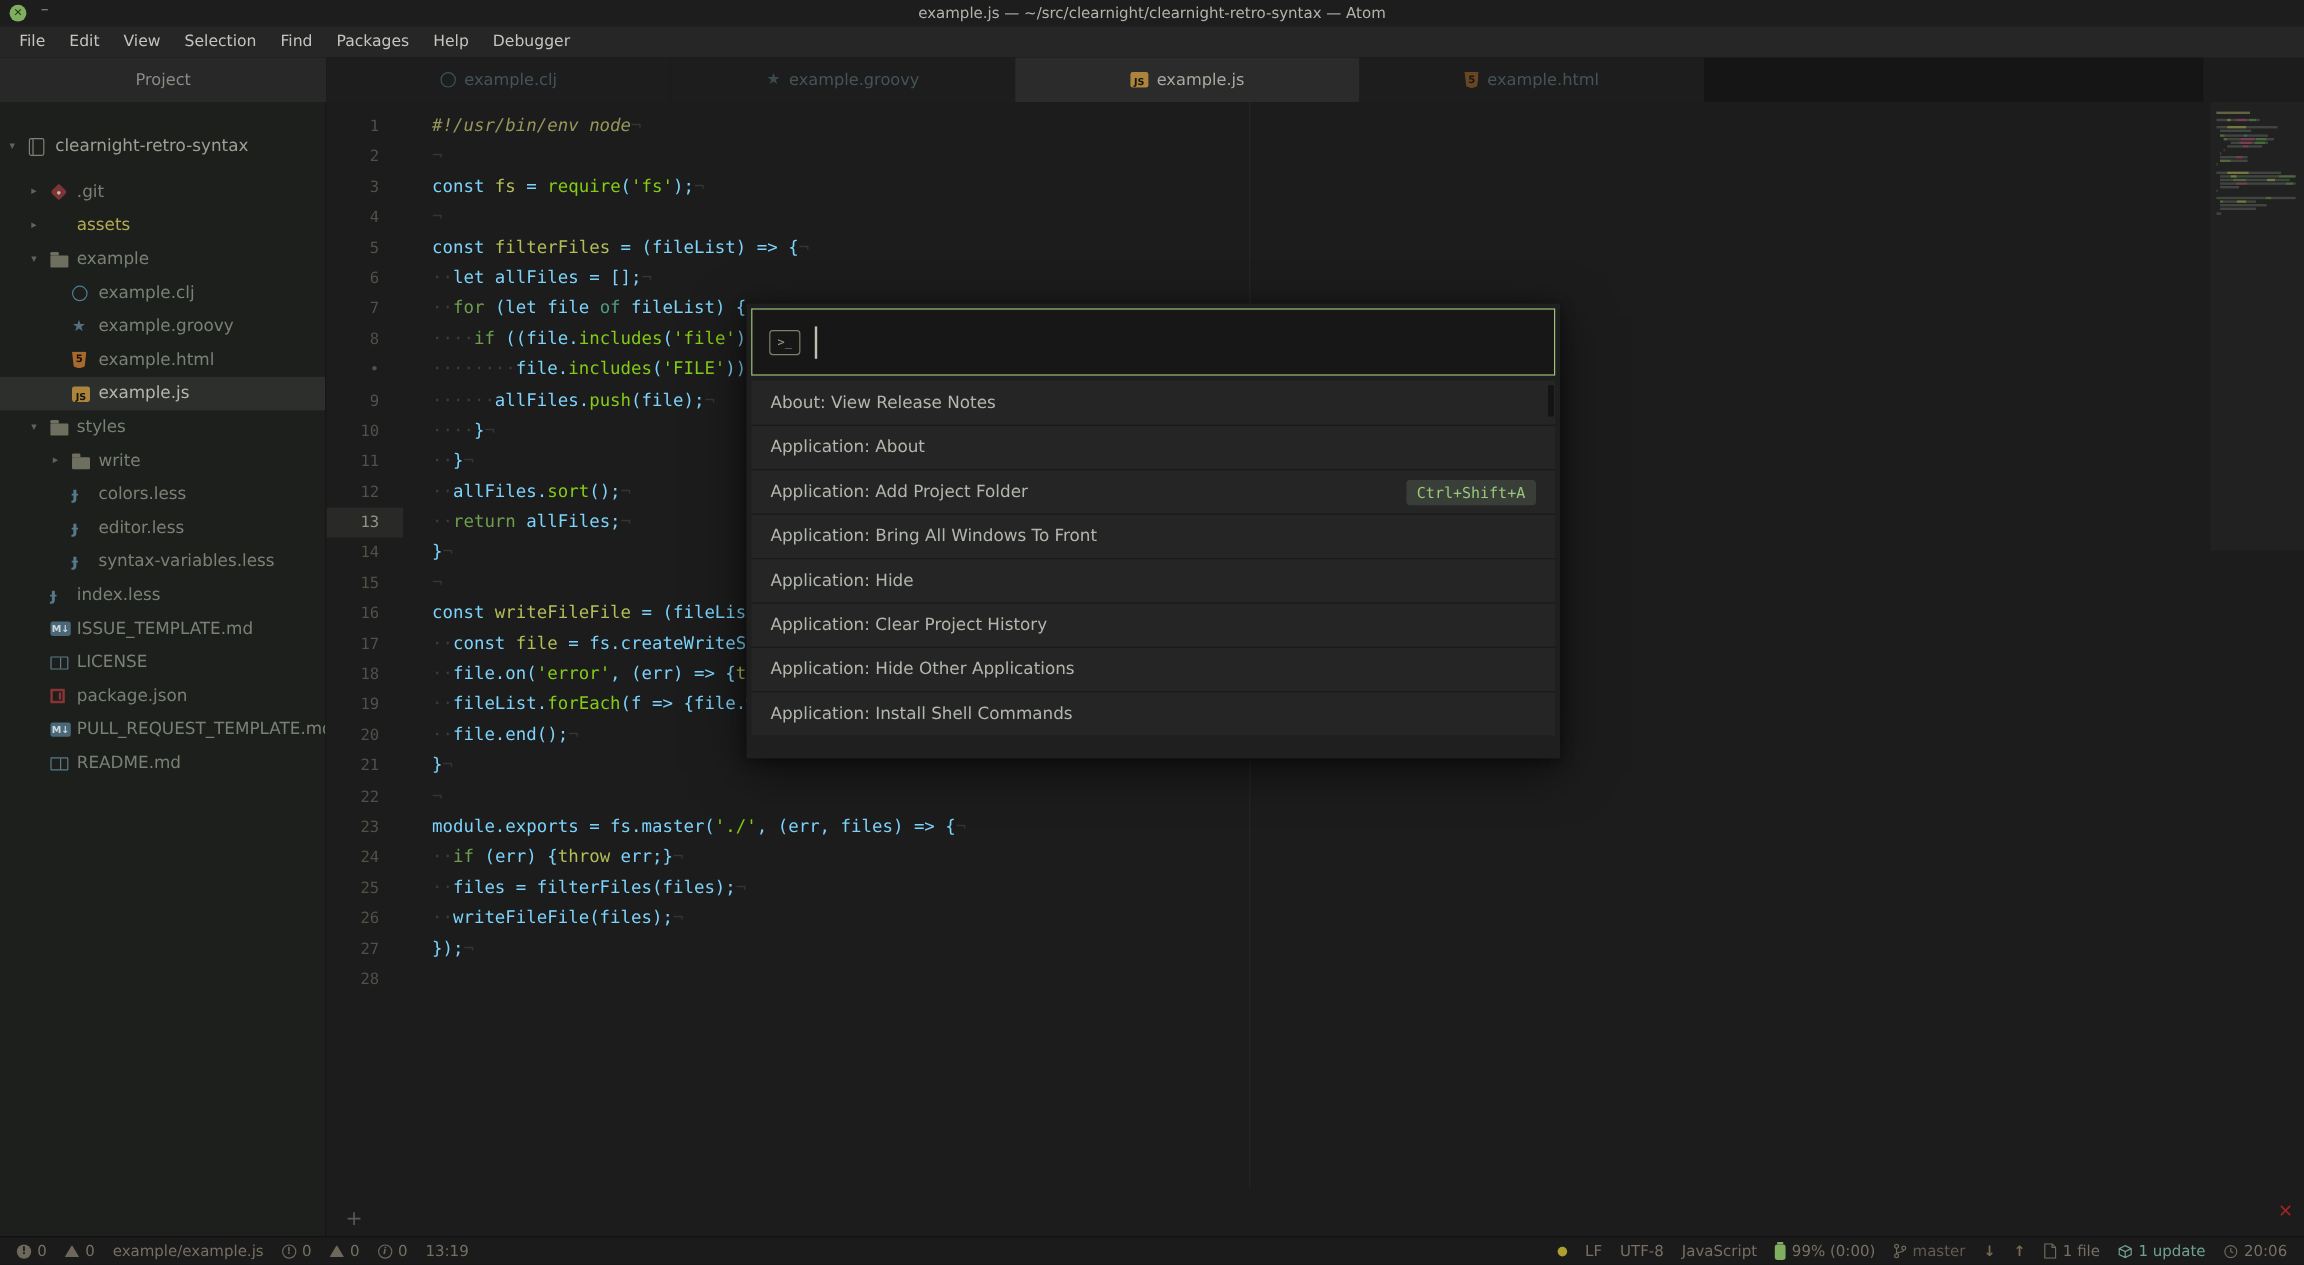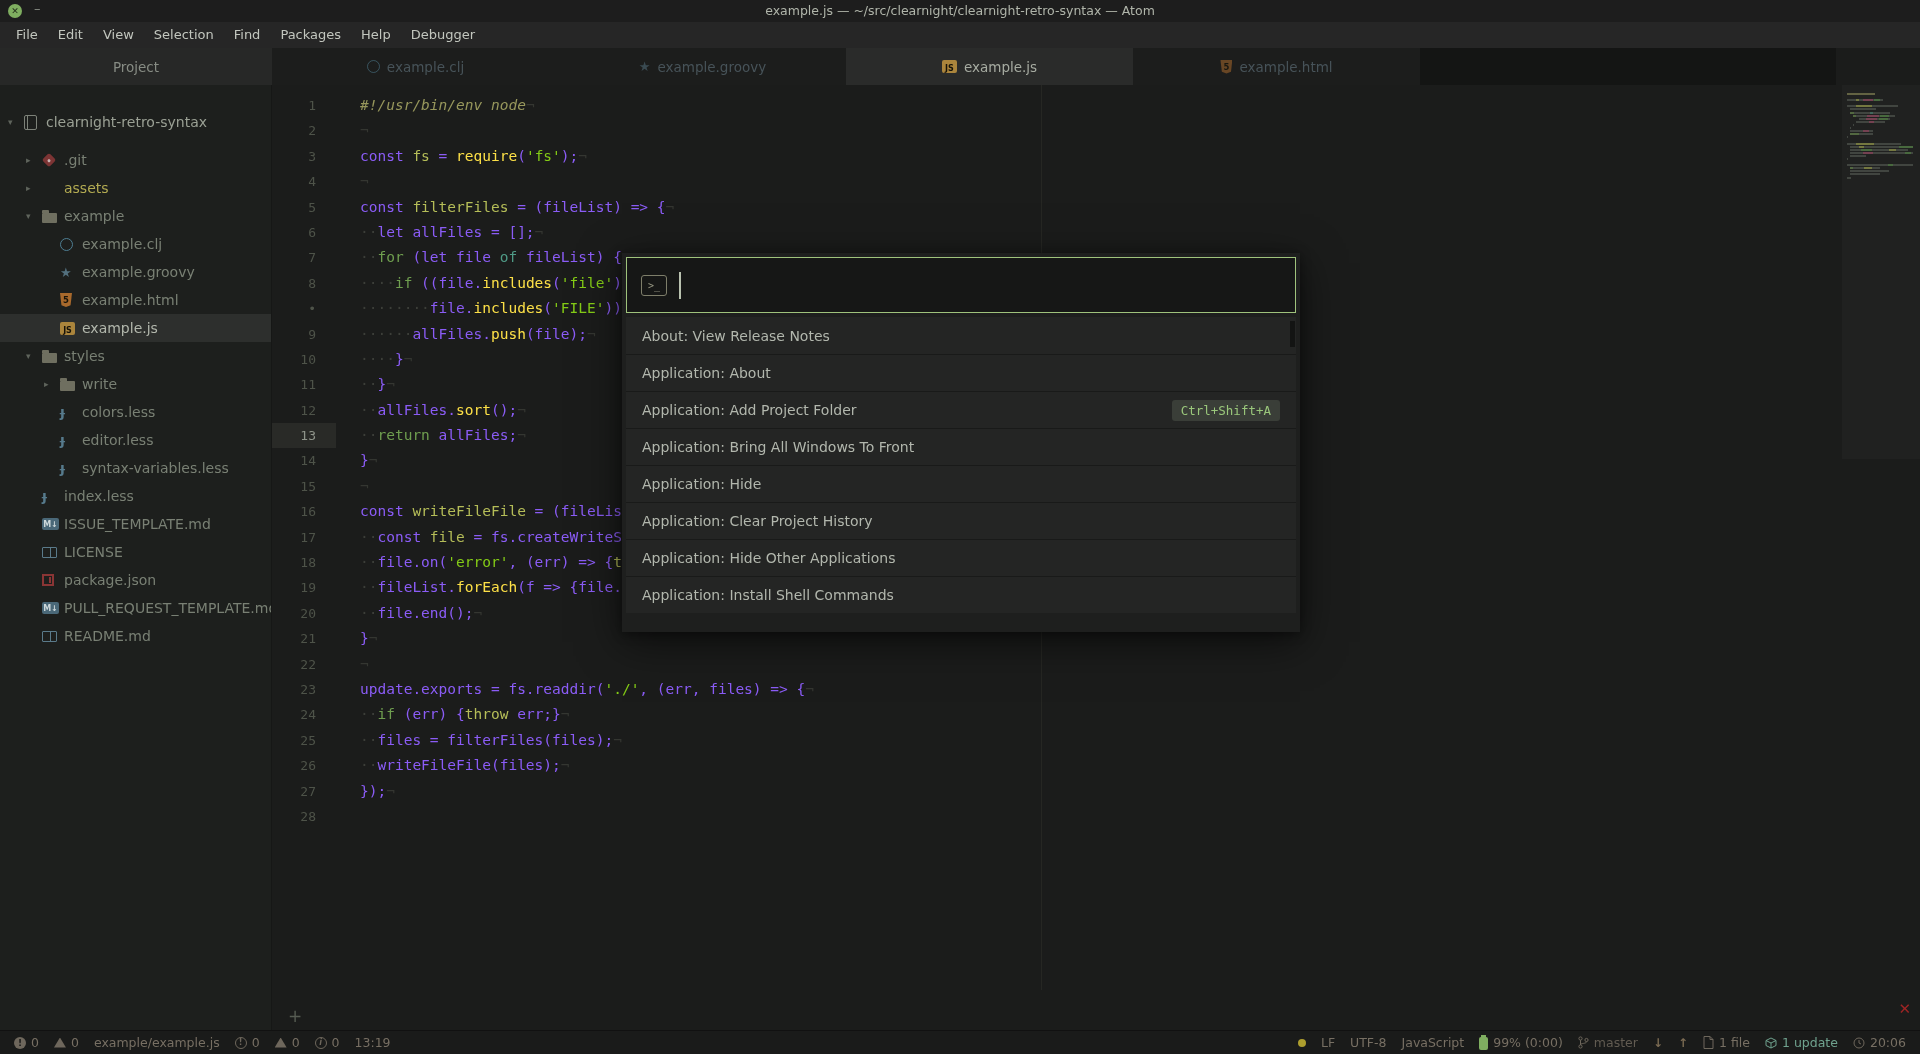--- a/index.html
+++ b/index.html
@@ -58,22 +58,22 @@
   .fi-npm::after { content:""; position:absolute; right:1px; top:1px; width:2px; height:6px; background:#8a3535; }
   
   .editor { position:absolute; left:272px; top:85px; width:1648px; height:945px; background:#1b1c1b; overflow:hidden; }
   .wrap-guide { position:absolute; left:769px; top:0; width:1px; height:905px; background:#262723; }
   .code-pane { position:absolute; left:0; top:8px; width:100%; }
   .code-row { display:flex; height:25.4px; line-height:25.4px; }
   .ln { width:64px; padding-right:20px; text-align:right; font-family:"DejaVu Sans Mono","Liberation Mono",monospace;
     font-size:13px; color:#4e5349; flex:none; }
   .code-row.cur .ln { background:#292a27; color:#8f948a; }
   .ct { padding-left:24px; font-family:"DejaVu Sans Mono","Liberation Mono",monospace; font-size:14.5px; white-space:pre; }
-  .tk-p { color:#8b5cf6;text-align:center; } .tk-kw { color:#6f9e4f; } .tk-kw2 { color:#4f9a86; }
-  .tk-fn { color:#fde047; } .tk-v { color:#b5bd58; } .tk-s { color:#84cc16; }
+  .tk-p { color:#7dd3fc;text-align:center; } .tk-kw { color:#6f9e4f; } .tk-kw2 { color:#4f9a86; }
+  .tk-fn { color:#84cc16; } .tk-v { color:#b5bd58; } .tk-s { color:#84cc16; }
   .tk-cm { color:#97975c; font-style:italic; } .tk-ws { color:#3c3e39; }
   .eol { color:#343631; }
   
   .minimap { position:absolute; right:0; top:0; width:78px; height:374px; background:rgba(255,255,255,0.025); padding:8px 0 0 5px; }
   .mm-row { height:3.1px; }
   .mm-seg { display:inline-block; height:2px; vertical-align:top; opacity:.8; }
   .mm-p{background:#4a4f48} .mm-kw{background:#5f7a48} .mm-kw2{background:#4a7a6c} .mm-fn{background:#8a4a5e}
   .mm-v{background:#8a8f48} .mm-s{background:#527c46} .mm-cm{background:#74744c} .mm-ws{background:transparent}
   .plus-btn { position:absolute; left:16px; bottom:4px; color:#565b52; font-size:17px; }
   .notif-close { position:absolute; right:9px; bottom:12px; color:#9e2424; font-size:15px; font-weight:bold; }
@@ -379,21 +379,21 @@
         <div class="code-row">
           <span class="ln">21</span>
           <span class="ct"><span class="tk-p">}</span><span class="eol">¬</span></span>
         </div>
         <div class="code-row">
           <span class="ln">22</span>
           <span class="ct"><span class="eol">¬</span></span>
         </div>
         <div class="code-row">
           <span class="ln">23</span>
-          <span class="ct"><span class="tk-p">update.exports = fs.readdir(</span><span class="tk-s">'./'</span><span class="tk-p">, (err, files) =&gt; {</span><span class="eol">¬</span></span>
+          <span class="ct"><span class="tk-p">module.exports = fs.master(</span><span class="tk-s">'./'</span><span class="tk-p">, (err, files) =&gt; {</span><span class="eol">¬</span></span>
         </div>
         <div class="code-row">
           <span class="ln">24</span>
           <span class="ct"><span class="tk-ws">··</span><span class="tk-kw">if</span><span class="tk-p"> (err) {</span><span class="tk-v">throw</span><span class="tk-p"> err;}</span><span class="eol">¬</span></span>
         </div>
         <div class="code-row">
           <span class="ln">25</span>
           <span class="ct"><span class="tk-ws">··</span><span class="tk-p">files = filterFiles(files);</span><span class="eol">¬</span></span>
         </div>
         <div class="code-row">

